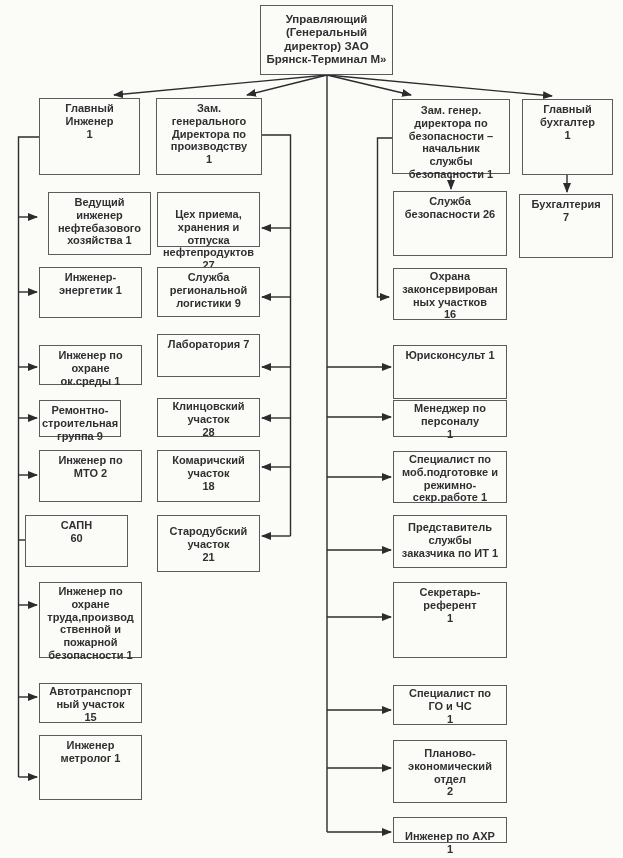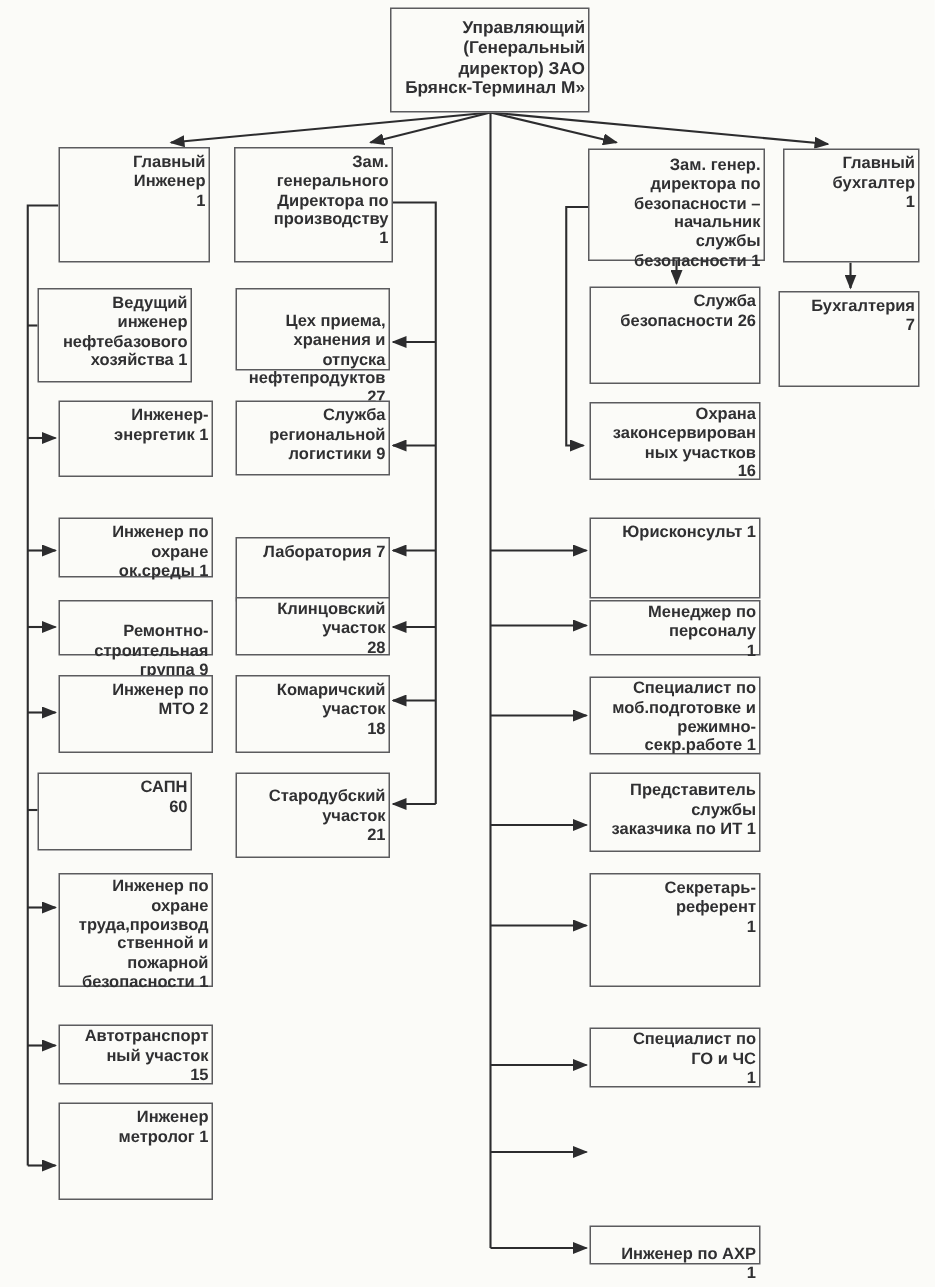--- a/index.html
+++ b/index.html
@@ -20,21 +20,21 @@
   .box{
     position:absolute;
     z-index:2;
     box-sizing:border-box;
     border:1.5px solid #5b5b5e;
     background:#fbfbf8;
     color:#303032;
     font-size:11px;
     font-weight:bold;
     line-height:1.16;
-    text-align:right;
+    text-align:center;
     white-space:pre-line;
     padding:3px 2px 0 2px;
   }
   .box.root{font-size:11.5px;padding-top:7px;}
 </style>
 </head>
 <body>
 
 <div class="page">
 
@@ -104,30 +104,30 @@
   <div class="box" style="left:392px;top:99px;width:118px;height:75px;padding-top:4px">Зам. генер.
 директора по
 безопасности –
 начальник
 службы
 безопасности 1</div>
   <div class="box" style="left:522px;top:99px;width:91px;height:76px">Главный
 бухгалтер
 1</div>
 
-  <div class="box" style="left:25px;top:192px;width:103px;height:63px">Ведущий
+  <div class="box" style="left:48px;top:192px;width:103px;height:63px">Ведущий
 инженер
 нефтебазового
 хозяйства 1</div>
   <div class="box" style="left:39px;top:267px;width:103px;height:51px">Инженер-
 энергетик 1</div>
   <div class="box" style="left:39px;top:345px;width:103px;height:40px">Инженер  по
 охране
 ок.среды 1</div>
-  <div class="box" style="left:39px;top:400px;width:103px;height:37px;padding-top:14px">Ремонтно-
+  <div class="box" style="left:39px;top:400px;width:82px;height:37px;padding-top:3px">Ремонтно-
 строительная
 группа 9</div>
   <div class="box" style="left:39px;top:450px;width:103px;height:52px">Инженер по
 МТО 2</div>
   <div class="box" style="left:25px;top:515px;width:103px;height:52px">САПН
 60</div>
   <div class="box" style="left:39px;top:582px;width:103px;height:76px;padding-top:2px">Инженер по
 охране
 труда,производ
 ственной и
@@ -140,21 +140,21 @@
 метролог 1</div>
 
   <div class="box" style="left:157px;top:192px;width:103px;height:55px;padding-top:15px">Цех приема,
 хранения и
 отпуска
 нефтепродуктов
 27</div>
   <div class="box" style="left:157px;top:267px;width:103px;height:50px">Служба
 региональной
 логистики 9</div>
-  <div class="box" style="left:157px;top:358px;width:103px;height:43px">Лаборатория 7</div>
+  <div class="box" style="left:157px;top:334px;width:103px;height:43px">Лаборатория 7</div>
   <div class="box" style="left:157px;top:398px;width:103px;height:39px;padding-top:1px">Клинцовский
 участок
 28</div>
   <div class="box" style="left:157px;top:450px;width:103px;height:52px">Комаричский
 участок
 18</div>
   <div class="box" style="left:157px;top:515px;width:103px;height:57px;padding-top:9px">Стародубский
 участок
 21</div>
 
@@ -174,19 +174,23 @@
 секр.работе 1</div>
   <div class="box" style="left:393px;top:515px;width:114px;height:53px;padding-top:5px">Представитель
 службы
 заказчика по ИТ 1</div>
   <div class="box" style="left:393px;top:582px;width:114px;height:76px">Секретарь-
 референт
 1</div>
   <div class="box" style="left:393px;top:685px;width:114px;height:40px;padding-top:1px">Специалист по
 ГО и ЧС
 1</div>
+  <div class="box" style="left:393px;top:740px;width:114px;height:63px;padding-top:6px">Планово-
+экономический
+отдел
+2</div>
   <div class="box" style="left:393px;top:817px;width:114px;height:26px;padding-top:12px">Инженер по АХР
 1</div>
 
   <div class="box" style="left:519px;top:194px;width:94px;height:64px">Бухгалтерия
 7</div>
 
 </div>
 
 </body></html>

